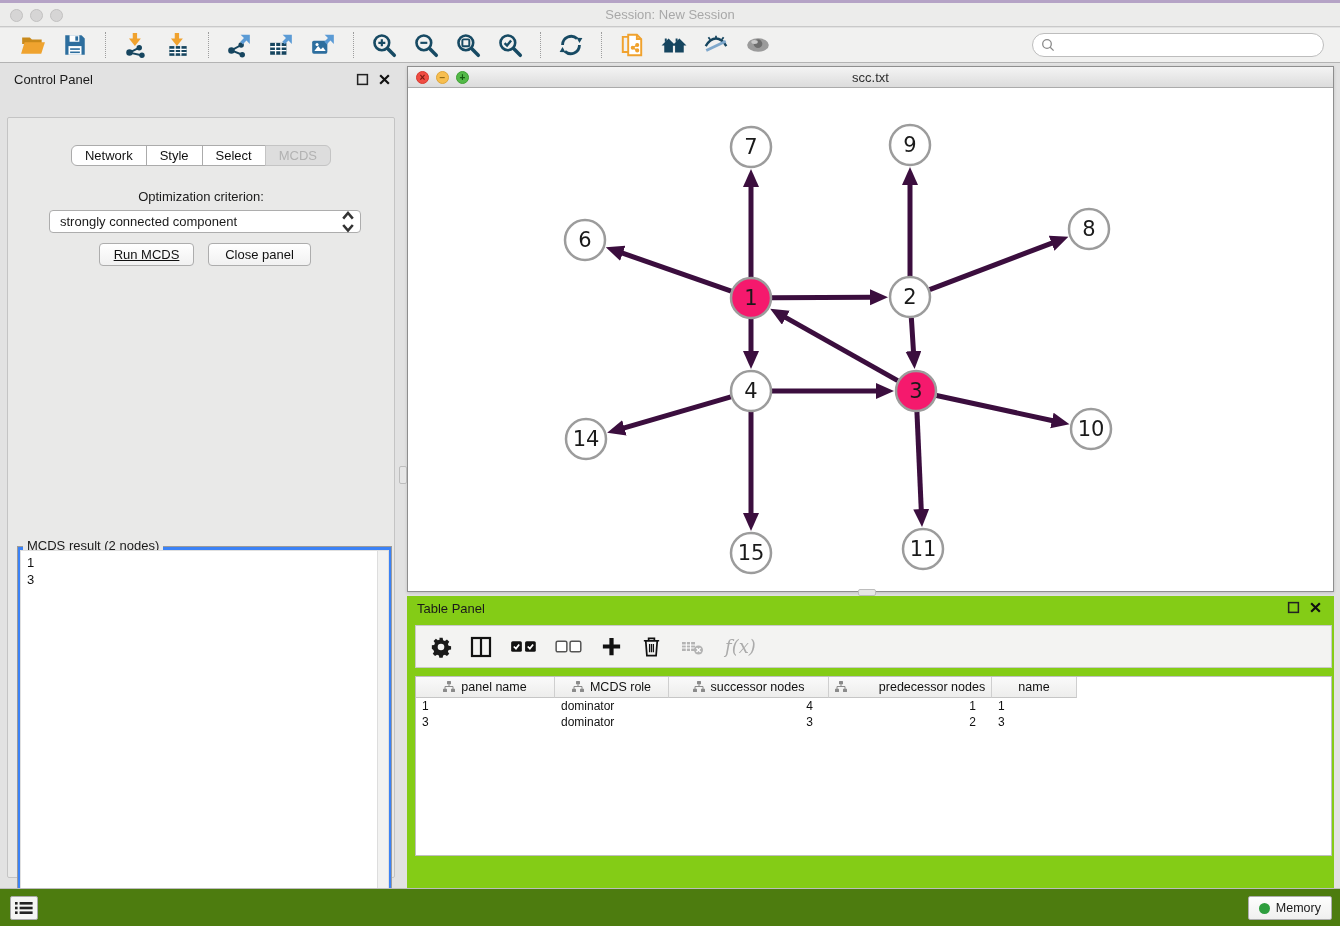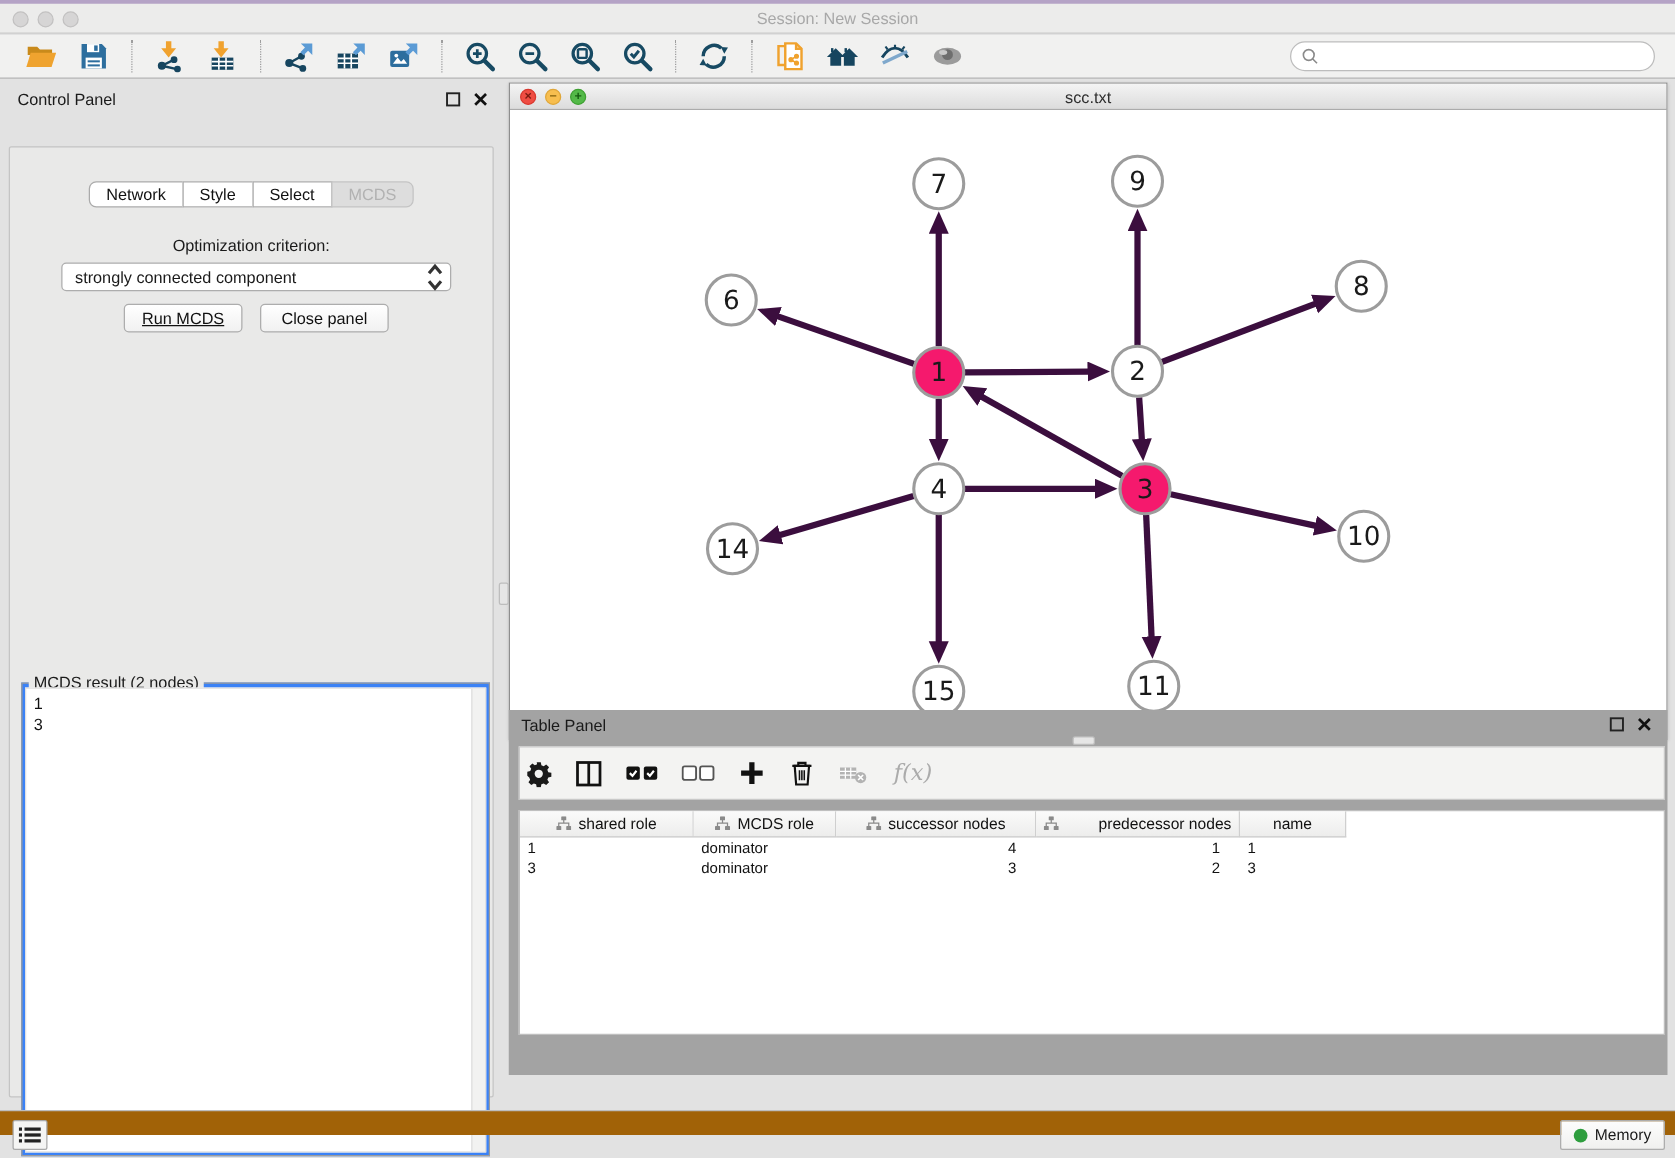--- a/index.html
+++ b/index.html
@@ -55,37 +55,37 @@
   .net-window{position:absolute;left:407px;top:66px;width:927px;height:526px;background:#fff;border:1px solid #8E8E8E;box-shadow:0 1px 3px rgba(0,0,0,0.15);}
   .net-titlebar{position:absolute;left:0;top:0;right:0;height:21px;background:linear-gradient(#F4F4F4,#DCDCDC);border-bottom:1px solid #ABABAB;}
   .net-title{position:absolute;left:0;right:0;top:0;height:27px;line-height:22px;text-align:center;font-size:13px;color:#2E2E2E;}
   .nt-light{position:absolute;top:4px;width:13px;height:13px;border-radius:50%;display:flex;align-items:center;justify-content:center;font-size:10px;font-weight:bold;cursor:pointer;}
   .nt-red{left:8px;background:#EF4D43;border:1px solid #D8382E;color:#7A1A10;}
   .nt-yellow{left:28px;background:#F7BE4F;border:1px solid #DFA639;color:#8F6A14;}
   .nt-green{left:48px;background:#53B948;border:1px solid #3EA032;color:#155C10;}
   .net-canvas{position:absolute;left:0;top:21px;width:925px;height:503px;background:#fff;}
 
   
-  .table-panel{position:absolute;left:407px;top:568px;width:927px;height:292px;background:#a3a3a3;}
+  .table-panel{position:absolute;left:407px;top:596px;width:927px;height:292px;background:#84cc16;}
   .tp-title{position:absolute;left:10px;top:5px;font-size:13px;}
-  .tp-toolbar{position:absolute;left:8px;right:2px;top:29px;height:43px;background:#F3F3F2;border:1px solid #C9C9C9;display:flex;align-items:center;padding-left:4px;}
+  .tp-toolbar{position:absolute;left:8px;right:2px;top:29px;height:43px;background:#F3F3F2;border:1px solid #C9C9C9;display:flex;align-items:center;padding-left:14px;}
   .tp-ic{height:30px;display:flex;align-items:center;justify-content:center;margin-right:17px;cursor:pointer;}
   .fx{font-family:"DejaVu Serif",serif;font-style:italic;font-size:18px;color:#ABABAB;margin-left:2px;}
   .tp-table{position:absolute;left:8px;right:2px;top:80px;bottom:32px;background:#fff;border:1px solid #BFBFBF;overflow:hidden;}
   .t-head{display:flex;height:21px;}
   .th{background:linear-gradient(#FAFAFA,#EDEDEC);border-right:1px solid #CFCFCF;border-bottom:1px solid #C6C6C6;display:flex;align-items:center;justify-content:center;gap:6px;font-size:12.5px;color:#111;overflow:hidden;}
   .th svg{width:12px;height:12px;flex:0 0 auto;}
   .t-row{display:flex;height:16px;}
   .td{font-size:12px;color:#111;line-height:16px;overflow:hidden;white-space:nowrap;}
   .td.l{text-align:left;padding-left:6px;}
   .td.r{text-align:right;padding-right:16px;}
   .tp-tabs{position:absolute;left:0;right:0;bottom:5px;display:flex;justify-content:center;}
 
   
-  .statusbar{position:absolute;left:0;top:888px;width:1340px;height:20px;background:#a16207;border-top:1px solid #BDBDBD;}
+  .statusbar{position:absolute;left:0;top:888px;width:1340px;height:38px;background:#4d7c0f;border-top:1px solid #BDBDBD;}
   .list-btn{position:absolute;left:10px;top:7px;width:28px;height:24px;background:#F5F5F4;border:1px solid #A9A9A9;border-radius:2px;display:flex;align-items:center;justify-content:center;cursor:pointer;}
   .memory-btn{position:absolute;right:8px;top:7px;height:24px;padding:0 10px;background:linear-gradient(#FDFDFD,#F0F0EF);border:1px solid #ADADAD;border-radius:2px;display:flex;align-items:center;gap:6px;font-size:12.5px;cursor:pointer;}
   .mem-dot{width:11px;height:11px;border-radius:50%;background:#2E9E3E;}
 </style>
 </head>
 <body>
 
 <div class="top-strip"></div>
 
 <div class="titlebar">
@@ -428,21 +428,21 @@
     <div class="t-head" id="table-head">
         <div class="th" style="width: 139px;">
           <svg viewBox="0 0 12 12">
             <path d="M6 3v2.5M2 8V5.5h8V8" stroke="#8A8A8A" fill="none" stroke-width="1"></path>
             <g fill="#8A8A8A">
               <rect x="4" y="0" width="4" height="3.2" rx="0.5"></rect>
               <rect x="0" y="7.8" width="4" height="3.2" rx="0.5"></rect>
               <rect x="8" y="7.8" width="4" height="3.2" rx="0.5"></rect>
             </g>
           </svg>
-          <span>shared role</span>
+          <span>panel name</span>
         </div>
         <div class="th" style="width: 114px;">
           <svg viewBox="0 0 12 12">
             <path d="M6 3v2.5M2 8V5.5h8V8" stroke="#8A8A8A" fill="none" stroke-width="1"></path>
             <g fill="#8A8A8A">
               <rect x="4" y="0" width="4" height="3.2" rx="0.5"></rect>
               <rect x="0" y="7.8" width="4" height="3.2" rx="0.5"></rect>
               <rect x="8" y="7.8" width="4" height="3.2" rx="0.5"></rect>
             </g>
           </svg>

